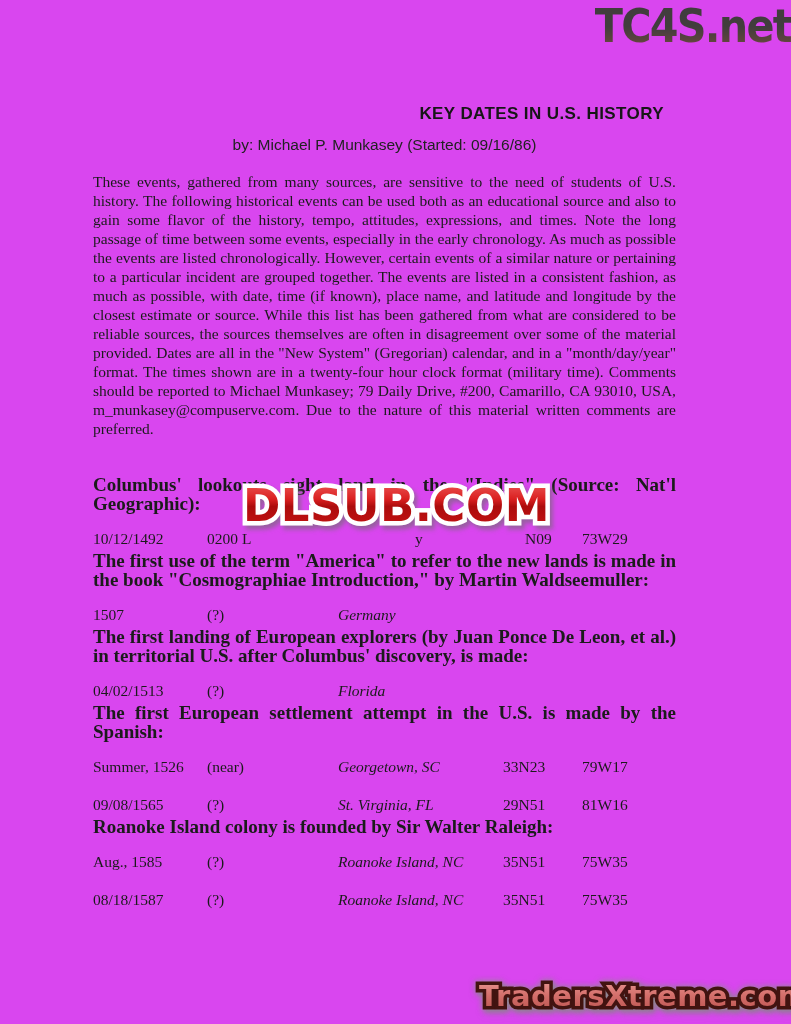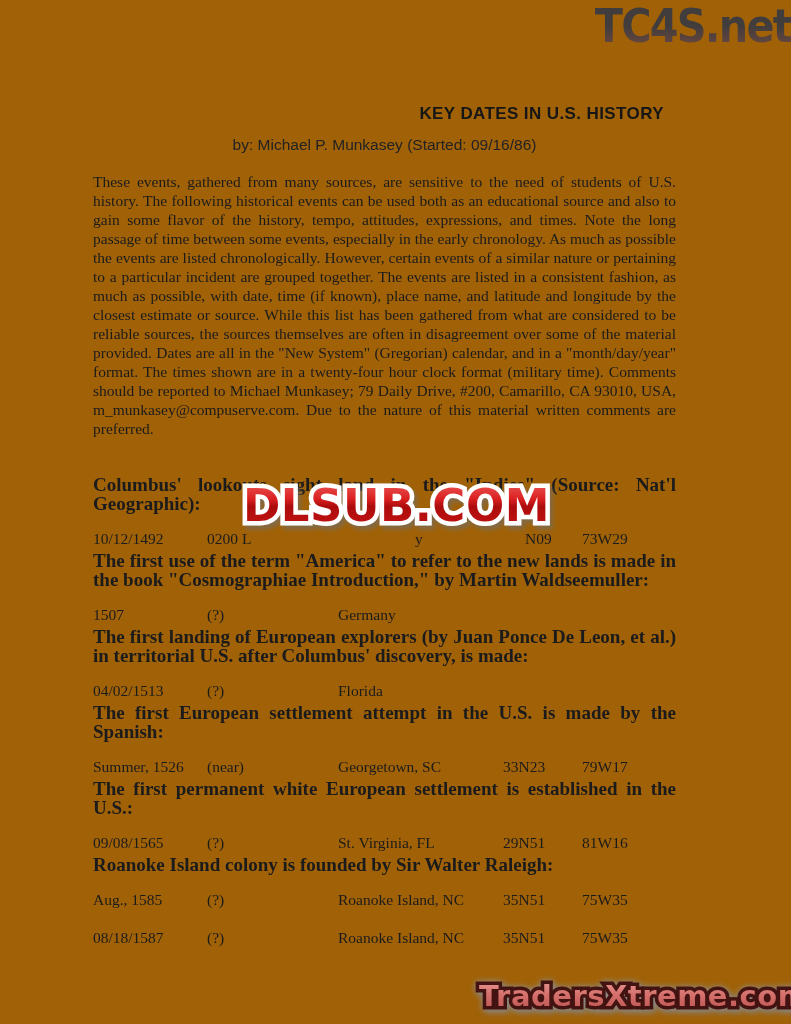--- a/index.html
+++ b/index.html
@@ -1,17 +1,17 @@
 <!DOCTYPE html>
 <html><head>
 <meta charset="utf-8">
 <style>
   html,body { margin:0; padding:0; background:#ffffff; }
   .page {
-    position:relative; width:791px; height:1024px; background:#a16207;
+    position:relative; width:791px; height:1024px; background:#d946ef;
     overflow:hidden; color:#1b1b1b;
     font-family:"Liberation Serif", serif;
   }
   .content { position:absolute; left:93px; top:0; width:583px; }
 
   .title {
     margin:12px; padding-top:92px;
     font-family:"Liberation Sans", sans-serif;
     font-weight:bold; font-size:17px; line-height:19px;
     text-align:right; letter-spacing:0.4px; color:#161616;
@@ -26,21 +26,21 @@
     font-size:15.5px; line-height:19px;
     text-align:justify; color:#1b1b1b;
   }
   .events { margin-top:37px; }
   .event + .event { margin-top:19px; }
   .event-desc { font-size:19px; line-height:19px; text-align:justify;font-weight:bold; }
   .event-row { position:relative; height:19px; font-size:15.5px; line-height:19px; }
   .cell { position:absolute; top:16px; white-space:nowrap; }
   .c-date  { left:0; }
   .c-time  { left:114px; }
-  .c-place { left:245px; }
+  .c-place { left:245px;font-style:italic; }
   .c-lat   { left:410px; }
   .c-lon   { left:489px; }
   .c-frag-place { left:322px; }
   .c-frag-lat   { left:432px; }
 
   
   .wm { position:absolute; font-family:"DejaVu Sans", sans-serif; font-weight:bold; white-space:nowrap; }
   .stack { position:relative; display:inline-block; line-height:1; }
   .stack .stroke { position:absolute; left:0; top:0; z-index:0; }
   .stack .fill   { position:relative; z-index:1; }
@@ -125,21 +125,20 @@
         <div class="event-row">
           <span class="cell c-date">Summer, 1526</span>
           <span class="cell c-time">(near)</span>
           <span class="cell c-place">Georgetown, SC</span>
           <span class="cell c-lat">33N23</span>
           <span class="cell c-lon">79W17</span>
         </div>
       </div>
 
       <div class="event">
-        <div class="event-desc">The first permanent white European settlement is established in the U.S.:</div>
         <div class="event-row">
           <span class="cell c-date">09/08/1565</span>
           <span class="cell c-time">(?)</span>
           <span class="cell c-place">St. Virginia, FL</span>
           <span class="cell c-lat">29N51</span>
           <span class="cell c-lon">81W16</span>
         </div>
       </div>
 
       <div class="event">

